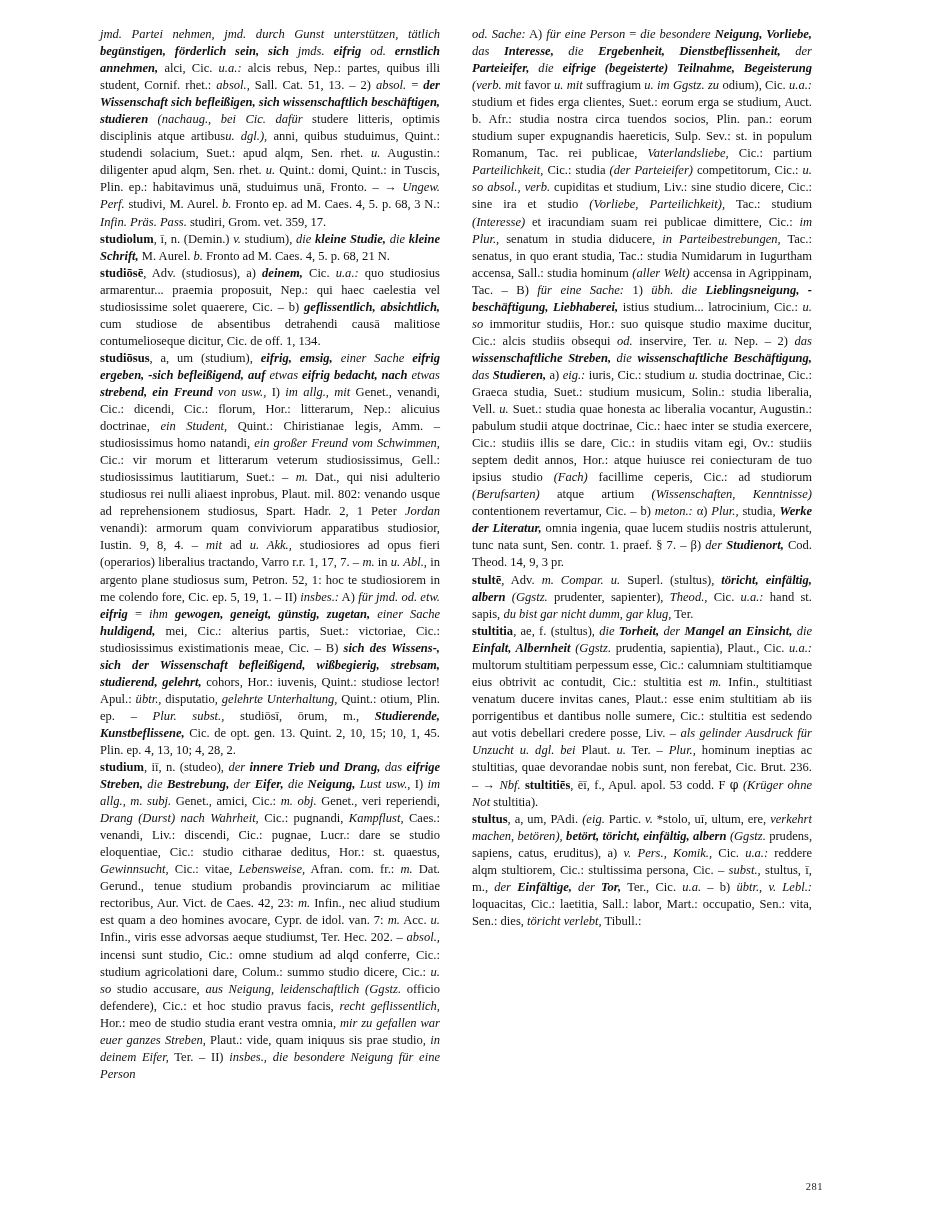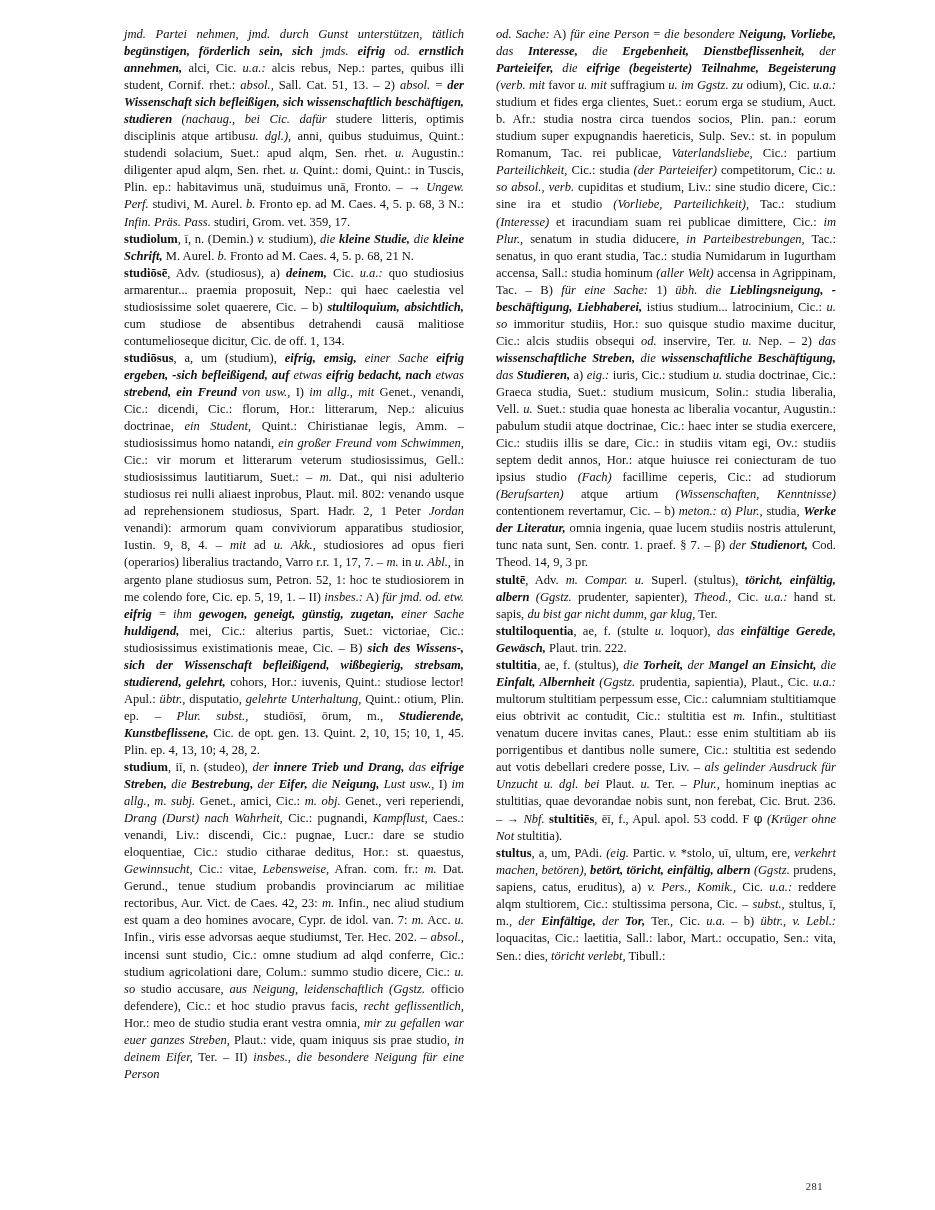--- a/index.html
+++ b/index.html
@@ -12,21 +12,21 @@
     width: 935px;
     height: 1210px;
     background: #ffffff;
     box-sizing: border-box;
     font-family: "Liberation Serif", "DejaVu Serif", serif;
     color: #111111;
     overflow: hidden;
   }
   .columns {
     position: absolute;
-    left: 124px;
+    left: 100px;
     top: 26px;
     width: 712px;
     height: 1140px;
     display: flex;
     gap: 32px;
   }
   .col {
     width: 343px;
     font-size: 12.55px;
     line-height: 17.05px;
@@ -57,26 +57,25 @@
   }
 </style>
 </head>
 <body>
 
 <div class="page">
   <div class="columns">
     <div class="col" id="left-col">
         <p><i>jmd. Partei nehmen, jmd. durch Gunst unterstützen, tätlich</i> <span class="bi">begünstigen, förderlich sein, sich</span> <i>jmds.</i> <span class="bi">eifrig</span> <i>od.</i> <span class="bi">ernstlich annehmen,</span> alci, Cic. <i>u.a.:</i> alcis rebus, Nep.: partes, quibus illi student, Cornif. rhet.: <i>absol.,</i> Sall. Cat. 51, 13. – 2) <i>absol.</i> = <span class="bi">der Wissenschaft sich befleißigen, sich wissenschaftlich beschäftigen, studieren</span> <i>(nachaug., bei Cic. dafür</i> studere litteris, optimis disciplinis atque artibus<i>u. dgl.),</i> anni, quibus studuimus, Quint.: studendi solacium, Suet.: apud alqm, Sen. rhet. <i>u.</i> Augustin.: diligenter apud alqm, Sen. rhet. <i>u.</i> Quint.: domi, Quint.: in Tuscis, Plin. ep.: habitavimus unā, studuimus unā, Fronto. – → <i>Ungew. Perf.</i> studivi, M. Aurel. <i>b.</i> Fronto ep. ad M. Caes. 4, 5. p. 68, 3 N.: <i>Infin. Präs. Pass.</i> studiri, Grom. vet. 359, 17.</p>
         <p><b>studiolum</b>, ī, n. (Demin.) <i>v.</i> studium), <i>die</i> <span class="bi">kleine Studie,</span> <i>die</i> <span class="bi">kleine Schrift,</span> M. Aurel. <i>b.</i> Fronto ad M. Caes. 4, 5. p. 68, 21 N.</p>
-        <p><b>studiōsē</b>, Adv. (studiosus), a) <span class="bi">deinem,</span> Cic. <i>u.a.:</i> quo studiosius armarentur... praemia proposuit, Nep.: qui haec caelestia vel studiosissime solet quaerere, Cic. – b) <span class="bi">stultiloquium, absichtlich,</span> cum studiose de absentibus detrahendi causā malitiose contumelioseque dicitur, Cic. de off. 1, 134.</p>
+        <p><b>studiōsē</b>, Adv. (studiosus), a) <span class="bi">deinem,</span> Cic. <i>u.a.:</i> quo studiosius armarentur... praemia proposuit, Nep.: qui haec caelestia vel studiosissime solet quaerere, Cic. – b) <span class="bi">geflissentlich, absichtlich,</span> cum studiose de absentibus detrahendi causā malitiose contumelioseque dicitur, Cic. de off. 1, 134.</p>
         <p><b>studiōsus</b>, a, um (studium), <span class="bi">eifrig, emsig,</span> <i>einer Sache</i> <span class="bi">eifrig ergeben, -sich befleißigend, auf</span> <i>etwas</i> <span class="bi">eifrig bedacht, nach</span> <i>etwas</i> <span class="bi">strebend, ein Freund</span> <i>von usw.,</i> I) <i>im allg., mit</i> Genet., venandi, Cic.: dicendi, Cic.: florum, Hor.: litterarum, Nep.: alicuius doctrinae, <i>ein Student,</i> Quint.: Chiristianae legis, Amm. – studiosissimus homo natandi, <i>ein großer Freund vom Schwimmen,</i> Cic.: vir morum et litterarum veterum studiosissimus, Gell.: studiosissimus lautitiarum, Suet.: – <i>m.</i> Dat., qui nisi adulterio studiosus rei nulli aliaest inprobus, Plaut. mil. 802: venando usque ad reprehensionem studiosus, Spart. Hadr. 2, 1 Peter <i>Jordan</i> venandi): armorum quam conviviorum apparatibus studiosior, Iustin. 9, 8, 4. – <i>mit</i> ad <i>u. Akk.,</i> studiosiores ad opus fieri (operarios) liberalius tractando, Varro r.r. 1, 17, 7. – <i>m.</i> in <i>u. Abl.,</i> in argento plane studiosus sum, Petron. 52, 1: hoc te studiosiorem in me colendo fore, Cic. ep. 5, 19, 1. – II) <i>insbes.:</i> A) <i>für jmd. od. etw.</i> <span class="bi">eifrig</span> = <i>ihm</i> <span class="bi">gewogen, geneigt, günstig, zugetan,</span> <i>einer Sache</i> <span class="bi">huldigend,</span> mei, Cic.: alterius partis, Suet.: victoriae, Cic.: studiosissimus existimationis meae, Cic. – B) <span class="bi">sich des Wissens-, sich der Wissenschaft befleißigend, wißbegierig, strebsam, studierend, gelehrt,</span> cohors, Hor.: iuvenis, Quint.: studiose lector! Apul.: <i>übtr.,</i> disputatio, <i>gelehrte Unterhaltung,</i> Quint.: otium, Plin. ep. – <i>Plur. subst.,</i> studiōsī, ōrum, m., <span class="bi">Studierende, Kunstbeflissene,</span> Cic. de opt. gen. 13. Quint. 2, 10, 15; 10, 1, 45. Plin. ep. 4, 13, 10; 4, 28, 2.</p>
         <p><b>studium</b>, iī, n. (studeo), <i>der</i> <span class="bi">innere Trieb und Drang,</span> <i>das</i> <span class="bi">eifrige Streben,</span> <i>die</i> <span class="bi">Bestrebung,</span> <i>der</i> <span class="bi">Eifer,</span> <i>die</i> <span class="bi">Neigung,</span> <i>Lust usw.,</i> I) <i>im allg., m. subj.</i> Genet., amici, Cic.: <i>m. obj.</i> Genet., veri reperiendi, <i>Drang (Durst) nach Wahrheit,</i> Cic.: pugnandi, <i>Kampflust,</i> Caes.: venandi, Liv.: discendi, Cic.: pugnae, Lucr.: dare se studio eloquentiae, Cic.: studio citharae deditus, Hor.: st. quaestus, <i>Gewinnsucht,</i> Cic.: vitae, <i>Lebensweise,</i> Afran. com. fr.: <i>m.</i> Dat. Gerund., tenue studium probandis provinciarum ac militiae rectoribus, Aur. Vict. de Caes. 42, 23: <i>m.</i> Infin., nec aliud studium est quam a deo homines avocare, Cypr. de idol. van. 7: <i>m.</i> Acc. <i>u.</i> Infin., viris esse advorsas aeque studiumst, Ter. Hec. 202. – <i>absol.,</i> incensi sunt studio, Cic.: omne studium ad alqd conferre, Cic.: studium agricolationi dare, Colum.: summo studio dicere, Cic.: <i>u. so</i> studio accusare, <i>aus Neigung, leidenschaftlich (Ggstz.</i> officio defendere), Cic.: et hoc studio pravus facis, <i>recht geflissentlich,</i> Hor.: meo de studio studia erant vestra omnia, <i>mir zu gefallen war euer ganzes Streben,</i> Plaut.: vide, quam iniquus sis prae studio, <i>in deinem Eifer,</i> Ter. – II) <i>insbes., die besondere Neigung für eine Person</i></p>
       </div>
     <div class="col" id="right-col">
         <p><i>od. Sache:</i> A) <i>für eine Person</i> = <i>die besondere</i> <span class="bi">Neigung, Vorliebe,</span> <i>das</i> <span class="bi">Interesse,</span> <i>die</i> <span class="bi">Ergebenheit, Dienstbeflissenheit,</span> <i>der</i> <span class="bi">Parteieifer,</span> <i>die</i> <span class="bi">eifrige (begeisterte) Teilnahme, Begeisterung</span> <i>(verb. mit</i> favor <i>u. mit</i> suffragium <i>u. im Ggstz. zu</i> odium), Cic. <i>u.a.:</i> studium et fides erga clientes, Suet.: eorum erga se studium, Auct. b. Afr.: studia nostra circa tuendos socios, Plin. pan.: eorum studium super expugnandis haereticis, Sulp. Sev.: st. in populum Romanum, Tac. rei publicae, <i>Vaterlandsliebe,</i> Cic.: partium <i>Parteilichkeit,</i> Cic.: studia <i>(der Parteieifer)</i> competitorum, Cic.: <i>u. so absol., verb.</i> cupiditas et studium, Liv.: sine studio dicere, Cic.: sine ira et studio <i>(Vorliebe, Parteilichkeit),</i> Tac.: studium <i>(Interesse)</i> et iracundiam suam rei publicae dimittere, Cic.: <i>im Plur.,</i> senatum in studia diducere, <i>in Parteibestrebungen,</i> Tac.: senatus, in quo erant studia, Tac.: studia Numidarum in Iugurtham accensa, Sall.: studia hominum <i>(aller Welt)</i> accensa in Agrippinam, Tac. – B) <i>für eine Sache:</i> 1) <i>übh. die</i> <span class="bi">Lieblingsneigung, -beschäftigung, Liebhaberei,</span> istius studium... latrocinium, Cic.: <i>u. so</i> immoritur studiis, Hor.: suo quisque studio maxime ducitur, Cic.: alcis studiis obsequi <i>od.</i> inservire, Ter. <i>u.</i> Nep. – 2) <i>das</i> <span class="bi">wissenschaftliche Streben,</span> <i>die</i> <span class="bi">wissenschaftliche Beschäftigung,</span> <i>das</i> <span class="bi">Studieren,</span> a) <i>eig.:</i> iuris, Cic.: studium <i>u.</i> studia doctrinae, Cic.: Graeca studia, Suet.: studium musicum, Solin.: studia liberalia, Vell. <i>u.</i> Suet.: studia quae honesta ac liberalia vocantur, Augustin.: pabulum studii atque doctrinae, Cic.: haec inter se studia exercere, Cic.: studiis illis se dare, Cic.: in studiis vitam egi, Ov.: studiis septem dedit annos, Hor.: atque huiusce rei coniecturam de tuo ipsius studio <i>(Fach)</i> facillime ceperis, Cic.: ad studiorum <i>(Berufsarten)</i> atque artium <i>(Wissenschaften, Kenntnisse)</i> contentionem revertamur, Cic. – b) <i>meton.:</i> α) <i>Plur.,</i> studia, <span class="bi">Werke der Literatur,</span> omnia ingenia, quae lucem studiis nostris attulerunt, tunc nata sunt, Sen. contr. 1. praef. § 7. – β) <i>der</i> <span class="bi">Studienort,</span> Cod. Theod. 14, 9, 3 pr.</p>
         <p><b>stultē</b>, Adv. <i>m. Compar. u.</i> Superl. (stultus), <span class="bi">töricht, einfältig, albern</span> <i>(Ggstz.</i> prudenter, sapienter), <i>Theod.,</i> Cic. <i>u.a.:</i> hand st. sapis, <i>du bist gar nicht dumm, gar klug,</i> Ter.</p>
-        <p><b>stultiloquentia</b>, ae, f. (stulte <i>u.</i> loquor), <i>das</i> <span class="bi">einfältige Gerede, Gewäsch,</span> Plaut. trin. 222.</p>
         <p><b>stultitia</b>, ae, f. (stultus), <i>die</i> <span class="bi">Torheit,</span> <i>der</i> <span class="bi">Mangel an Einsicht,</span> <i>die</i> <span class="bi">Einfalt, Albernheit</span> <i>(Ggstz.</i> prudentia, sapientia), Plaut., Cic. <i>u.a.:</i> multorum stultitiam perpessum esse, Cic.: calumniam stultitiamque eius obtrivit ac contudit, Cic.: stultitia est <i>m.</i> Infin., stultitiast venatum ducere invitas canes, Plaut.: esse enim stultitiam ab iis porrigentibus et dantibus nolle sumere, Cic.: stultitia est sedendo aut votis debellari credere posse, Liv. – <i>als gelinder Ausdruck für Unzucht u. dgl. bei</i> Plaut. <i>u.</i> Ter. – <i>Plur.,</i> hominum ineptias ac stultitias, quae devorandae nobis sunt, non ferebat, Cic. Brut. 236. – → <i>Nbf.</i> <b>stultitiēs</b>, ēī, f., Apul. apol. 53 codd. F <span class="gk">φ</span> <i>(Krüger ohne Not</i> stultitia).</p>
         <p><b>stultus</b>, a, um, PAdi. <i>(eig.</i> Partic. <i>v.</i> *stolo, uī, ultum, ere, <i>verkehrt machen, betören),</i> <span class="bi">betört, töricht, einfältig, albern</span> <i>(Ggstz.</i> prudens, sapiens, catus, eruditus), a) <i>v. Pers., Komik.,</i> Cic. <i>u.a.:</i> reddere alqm stultiorem, Cic.: stultissima persona, Cic. – <i>subst.,</i> stultus, ī, m., <i>der</i> <span class="bi">Einfältige,</span> <i>der</i> <span class="bi">Tor,</span> Ter., Cic. <i>u.a.</i> – b) <i>übtr., v. Lebl.:</i> loquacitas, Cic.: laetitia, Sall.: labor, Mart.: occupatio, Sen.: vita, Sen.: dies, <i>töricht verlebt,</i> Tibull.:</p>
       </div>
   </div>
   <div class="pageno">281</div>
 </div>
 
 </body></html>

